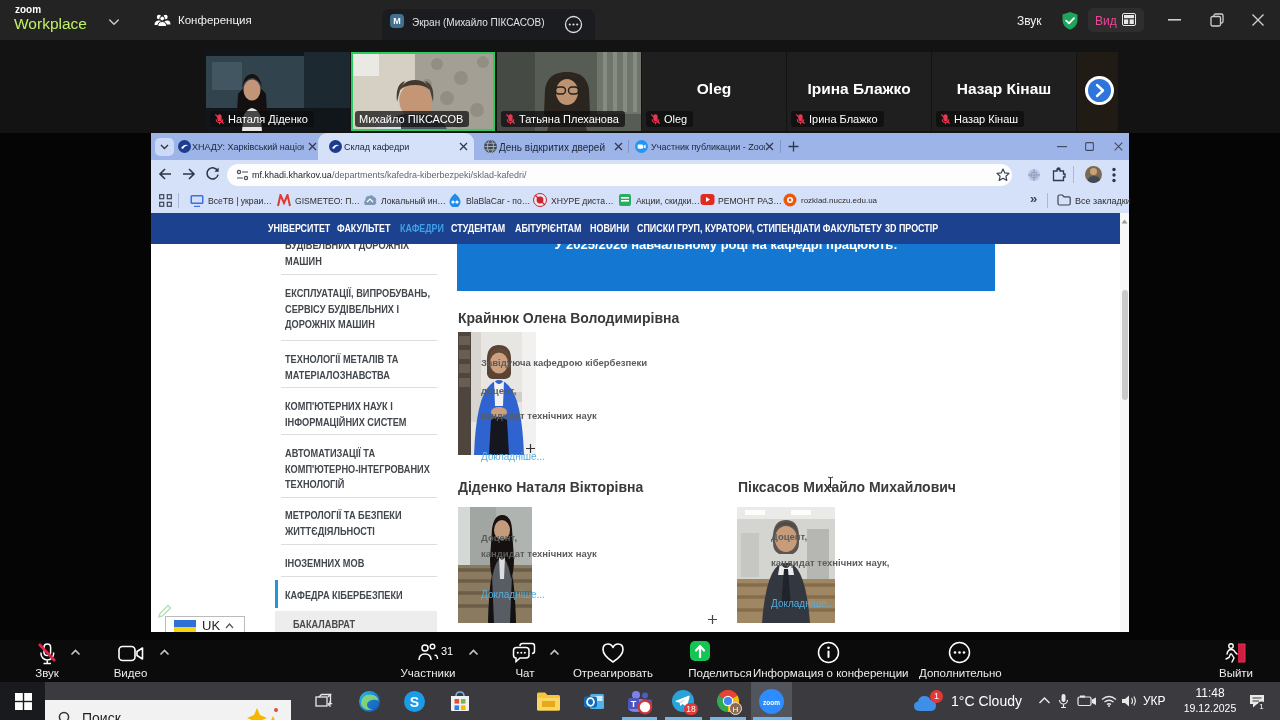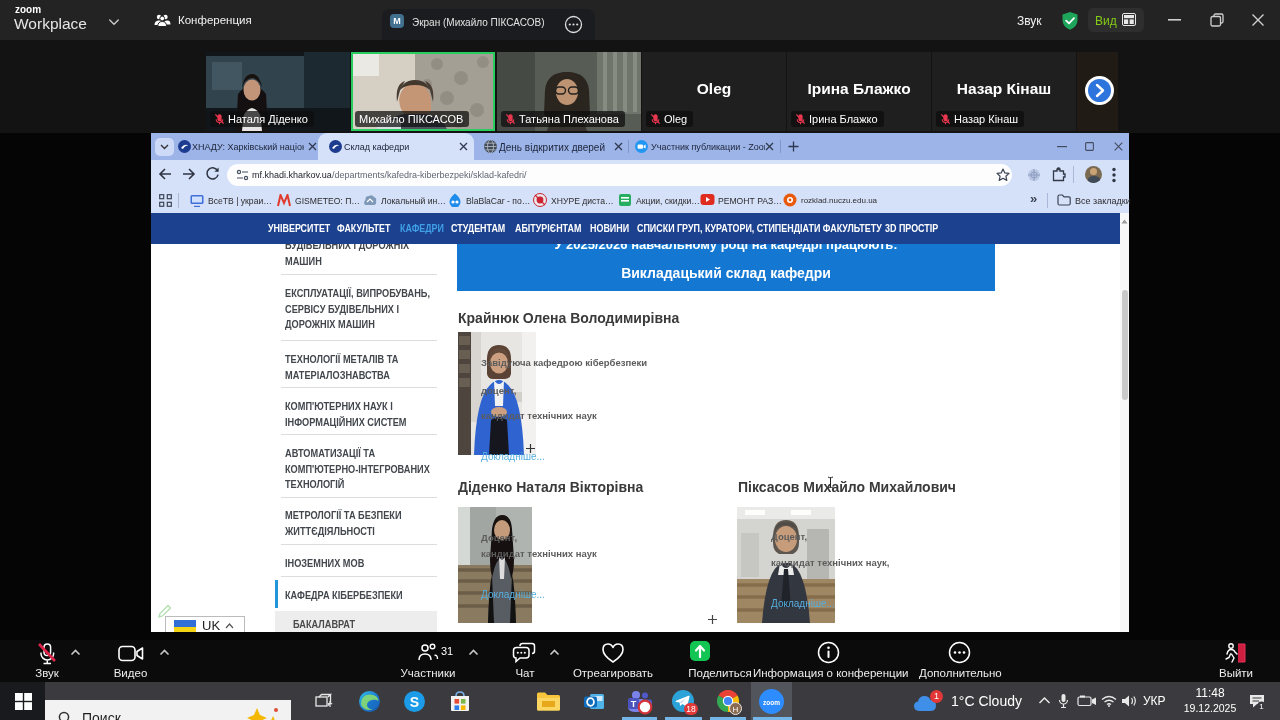--- a/index.html
+++ b/index.html
@@ -37,21 +37,21 @@
   .zlabel { position:absolute; top:27px; font-size:11.5px; color:#ededed; white-space:nowrap; text-align:center; }
 
   
   #taskbar { left:0; top:682px; width:1280px; height:38px; background:#3b3b3f; }
 </style>
 </head>
 <body>
 
 <div id="titlebar" class="abs">
   <div class="abs" style="left:15px;top:4px;font-size:10px;font-weight:bold;color:#fff;">zoom</div>
-  <div class="abs" style="left:14px;top:15px;font-size:15.5px;color:#e5e5e5;">Workplace</div>
+  <div class="abs" style="left:14px;top:15px;font-size:15.5px;color:#bef264;">Workplace</div>
   <svg class="abs" style="left:108px;top:18px;" width="12" height="9" viewBox="0 0 14 10">
       <path d="M2 2 L7 7 L12 2" stroke="#ccc" stroke-width="1.6" fill="none" stroke-linecap="round"></path>
     </svg>
   <svg class="abs" style="left:153px;top:12px;" width="18" height="17" viewBox="0 0 18 17">
       <circle cx="6" cy="5" r="2.2" fill="#fff"></circle>
       <circle cx="12.5" cy="5" r="2.2" fill="#fff"></circle>
       <path d="M1.5 13 q0-4.5 4.5-4.5 h1 q4.5 0 4.5 4.5 z" fill="#fff"></path>
       <path d="M10.5 12.5 q0-4 4-4 q3 0 3 4 z" fill="#fff"></path>
       <circle cx="9.2" cy="6.5" r="2.4" fill="#fff" stroke="#232323" stroke-width="1"></circle>
       <path d="M4.8 14.5 q0-5 4.4-5 q4.4 0 4.4 5 z" fill="#fff" stroke="#232323" stroke-width="1"></path>
@@ -66,21 +66,21 @@
         <circle cx="9.5" cy="9.5" r="1.1" fill="#ddd"></circle>
         <circle cx="13.2" cy="9.5" r="1.1" fill="#ddd"></circle>
       </svg>
   </div>
   <div class="abs" style="left:1017px;top:14px;font-size:12px;color:#f2f2f2;">Звук</div>
   <svg class="abs" style="left:1060px;top:11px;" width="20" height="20" viewBox="0 0 20 20">
       <path d="M10 1 L17.5 3.5 V9 Q17.5 15.5 10 18.8 Q2.5 15.5 2.5 9 V3.5 Z" fill="#1ea55c"></path>
       <path d="M6.2 9.6 L9 12.3 L14 7.2" stroke="#fff" stroke-width="1.8" fill="none" stroke-linecap="round" stroke-linejoin="round"></path>
     </svg>
   <div class="abs" style="left:1088px;top:8px;width:56px;height:24px;background:#2e2e2e;border-radius:5px;"></div>
-  <div class="abs" style="left:1095px;top:14px;font-size:12px;color:#84cc16;">Вид</div>
+  <div class="abs" style="left:1095px;top:14px;font-size:12px;color:#ec4899;">Вид</div>
   <svg class="abs" style="left:1122px;top:13px;" width="14" height="13" viewBox="0 0 14 13">
       <rect x="0.5" y="0.5" width="13" height="12" rx="1.5" stroke="#e8e8e8" fill="none"></rect>
       <rect x="2" y="2" width="10" height="3.2" fill="#e8e8e8"></rect>
       <rect x="2" y="6.4" width="4.2" height="4.6" fill="#e8e8e8"></rect>
       <rect x="7.6" y="6.4" width="4.2" height="4.6" fill="#e8e8e8"></rect>
     </svg>
   <svg class="abs" style="left:1168px;top:19px;" width="13" height="2" viewBox="0 0 13 2">
       <rect width="13" height="1.6" fill="#cfcfcf"></rect>
     </svg>
   <svg class="abs" style="left:1210px;top:13px;" width="14" height="14" viewBox="0 0 14 14">
@@ -390,21 +390,20 @@
             <div style="height:6.5px;background:#f5d315;"></div>
           </div>
         <div class="abs" style="left:36px;top:1px;font-size:13px;color:#222;">UK</div>
         <svg class="abs" style="left:59px;top:6px;" width="9" height="6" viewBox="0 0 9 6">
             <path d="M1 5 L4.5 1 L8 5" stroke="#555" stroke-width="1.2" fill="none"></path>
           </svg>
       </div>
 
       <div class="abs" style="left:306px;top:31px;width:538px;height:47px;background:#1478d2;overflow:hidden;">
         <div class="abs" style="left:0;top:-7px;width:538px;text-align:center;font-size:13px;font-weight:bold;color:#fff;">У 2025/2026 навчальному році на кафедрі працюють:</div>
-        <div class="abs" style="left:0;top:21px;width:538px;text-align:center;font-size:14px;font-weight:bold;color:#fff;">Викладацький склад кафедри</div>
       </div>
 
       <div class="abs" style="left:307px;top:97px;font-size:14px;font-weight:bold;color:#3a3a3a;">Крайнюк Олена Володимирівна</div>
       <div class="abs" style="left:307px;top:119px;width:78px;height:123px;overflow:hidden;">
         <svg width="78" height="123" viewBox="0 0 78 123">
           <rect width="78" height="123" fill="#e8e6e2"></rect>
           <rect x="0" y="0" width="13" height="123" fill="#4e463e"></rect>
           <rect x="1" y="4" width="11" height="9" fill="#685e52"></rect>
             <rect x="1" y="18" width="11" height="9" fill="#685e52"></rect>
             <rect x="1" y="32" width="11" height="9" fill="#685e52"></rect>

